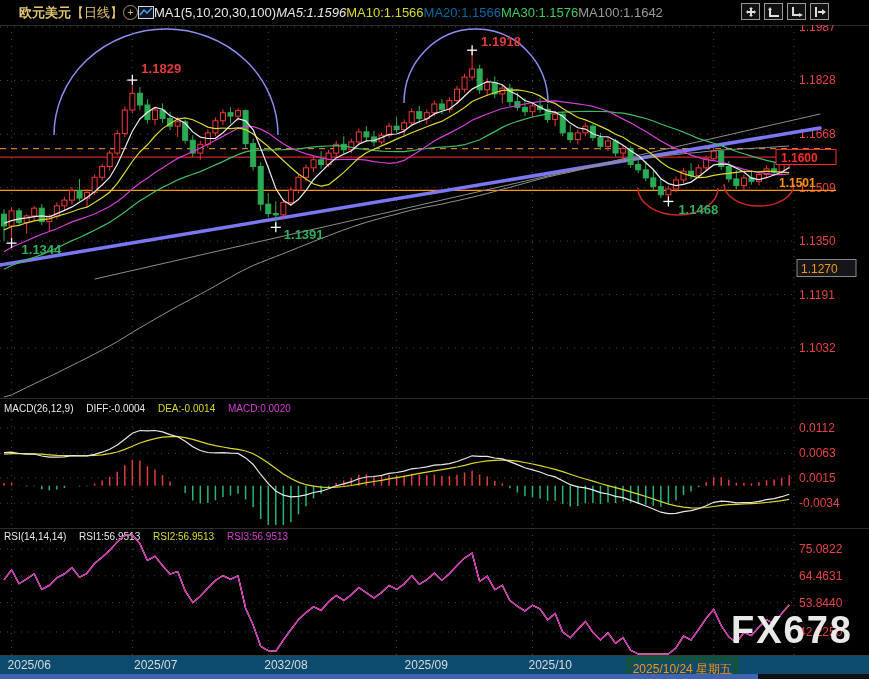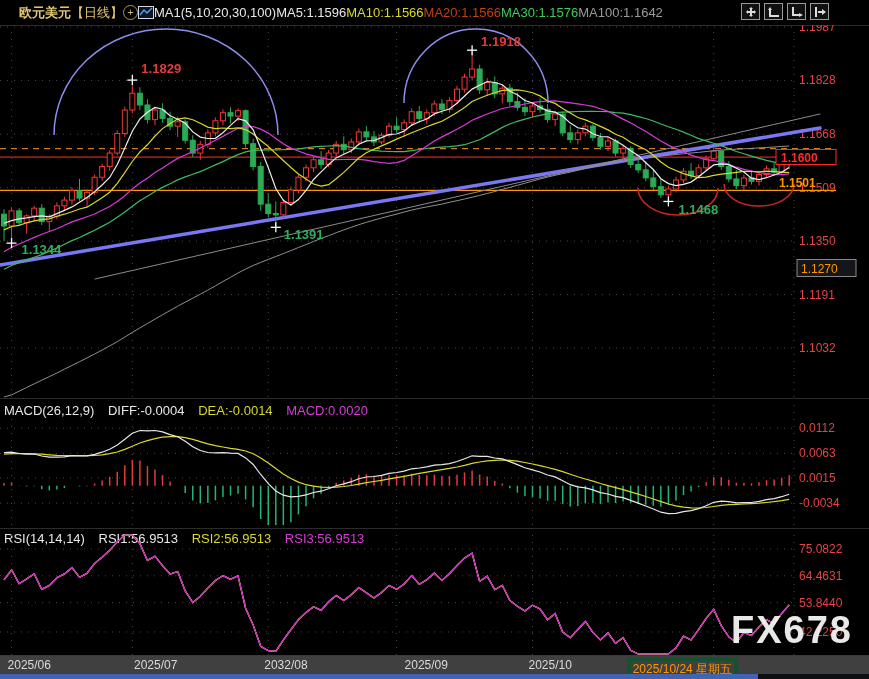--- a/index.html
+++ b/index.html
@@ -15,25 +15,25 @@
   .mini-chart{width:16px;height:13px;}
   .c-white{color:#e8e8e8;} .c-yellow{color:#d9d929;} .c-magenta{color:#d63cd6;}
   .toolbar{position:absolute;right:40px;top:3px;display:flex;gap:4px;}
   .tb-btn{width:17px;height:15px;border:1px solid #9a9a9a;background:#111;display:flex;
           align-items:center;justify-content:center;}
   
   svg{display:block;}
   .panel{position:absolute;left:0;}
   .grid{stroke:#474750;stroke-width:1;stroke-dasharray:1 6;fill:none;}
   .axlbl{fill:#e24444;font:12px "Liberation Sans",sans-serif;}
-  .subhdr{position:absolute;left:4px;font-size:13px;white-space:nowrap;pointer-events:none;}
+  .subhdr{position:absolute;left:4px;font-size:10px;white-space:nowrap;pointer-events:none;}
   .subhdr span{margin-right:10px;}
   
   .taxis{position:absolute;left:0;top:655px;width:869px;height:19px;border-top:1px solid #3a3a3a;
-         background:#404040;}
+         background:#0c4a6e;}
   .taxis .tl{position:absolute;top:2px;font-size:12px;color:#d9d9d9;}
   .taxis .tl.hl{color:#ff9600;border:4px solid #14532d;padding:0 2px;top:1px;}
   .scroll-track{position:absolute;left:0;top:674px;width:869px;height:5px;background:#0d0f14;}
   .scroll-thumb{position:absolute;left:0;top:674px;width:758px;height:5px;background:#4163b4;}
   .watermark{position:absolute;left:731px;top:609px;font-size:38px;color:#f5f5f5;opacity:.95;
              letter-spacing:2px;font-weight:700;}
 </style>
 </head>
 <body>
 
@@ -41,23 +41,23 @@
 
   <div class="hdr">
     <span class="t-title">欧元美元</span>
     <span class="t-period">【日线】</span>
     <span class="plus-btn">+</span>
     <svg class="mini-chart" viewBox="0 0 16 13">
       <rect x="0.5" y="0.5" width="15" height="12" fill="#10141c" stroke="#cfd8e6"></rect>
       <polyline points="2,9 6,4 9,7 14,2" fill="none" stroke="#4aa3ff" stroke-width="1.4"></polyline>
     </svg>
     <span class="c-white">MA1(5,10,20,30,100)</span>
-    <span style="color: rgb(232, 232, 232);">MA5:1.1596</span>
+    <span style="color: rgb(232, 232, 232); font-style: italic;">MA5:1.1596</span>
     <span style="color: rgb(217, 217, 41);">MA10:1.1566</span>
-    <span style="color: #c2410c;">MA20:1.1566</span>
+    <span style="color: #0369a1;">MA20:1.1566</span>
     <span style="color: rgb(61, 204, 94);">MA30:1.1576</span>
     <span style="color: rgb(154, 154, 154);">MA100:1.1642</span>
   </div>
 
   <div class="toolbar">
     <div class="tb-btn">
       <svg width="12" height="10" viewBox="0 0 12 10">
         <path d="M6 0 L8 2 H7 V4 H9 V3 L11 5 L9 7 V6 H7 V8 H8 L6 10 L4 8 H5 V6 H3 V7 L1 5 L3 3 V4 H5 V2 H4 Z" fill="#dcdcdc"></path>
       </svg>
     </div>

